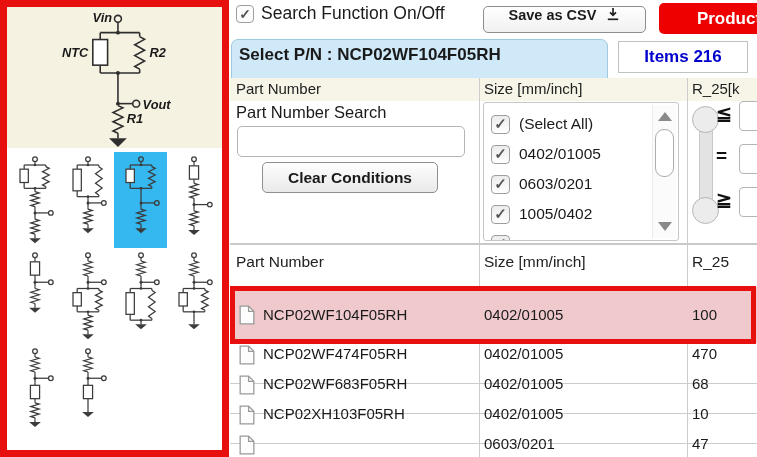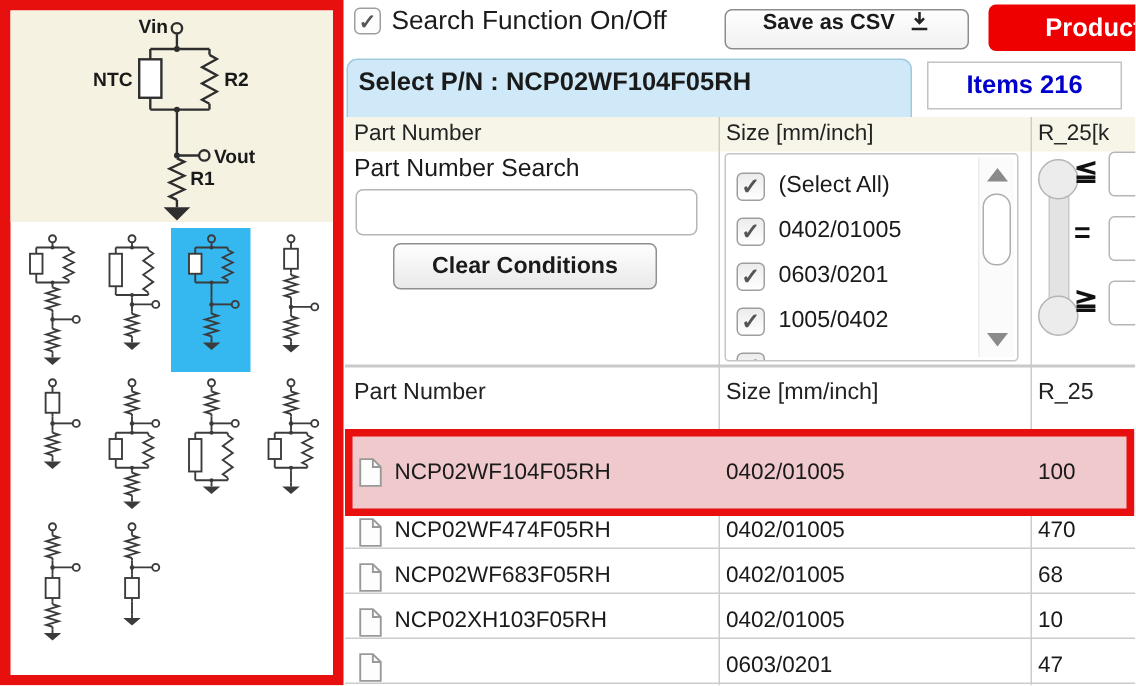--- a/index.html
+++ b/index.html
@@ -3,21 +3,21 @@
 <meta charset="utf-8">
 <style>
   html,body{margin:0;padding:0;}
   #app{position:relative;width:757px;height:457px;background:#fff;overflow:hidden;
        font-family:"Liberation Sans",sans-serif;color:#1a1a1a;}
   #app *{box-sizing:border-box;}
   .abs{position:absolute;}
 
   
   .left-panel{left:0;top:0;width:229px;height:457px;border:7px solid var(--panel-border,#e80f0f);background:#fff;}
-  .circuit-main{width:215px;height:141px;background:var(--cream-bg,#f6f2e2);overflow:hidden;}
+  .circuit-main{width:215px;height:141px;background:var(--cream-bg,#f6f2e2);overflow:hidden;font-style:italic;}
   .ms{display:block;}
   .ms *{stroke:#2e2e2e;stroke-width:1.6;fill:none;}
   .ms .f{fill:#2e2e2e;stroke:none;}
   .ms .r{fill:#fff;}
   .ms text{stroke:none;fill:#1a1a1a;font-size:13px;font-weight:bold;font-family:"Liberation Sans",sans-serif;}
   .thumbs{padding:4px 1px 0 1px;display:grid;grid-template-columns:repeat(4,53px);grid-auto-rows:96px;}
   .thumb{display:flex;justify-content:center;align-items:flex-start;padding-top:2px;}
   .thumb.selected{background:var(--selected-thumb-bg,#35b7f0);}
   .thumb svg{width:50px;height:92px;}
   .thumb svg *{stroke:#3b3b3b;stroke-width:1.5;fill:none;}
@@ -70,21 +70,21 @@
   .slider-track{left:699px;top:117px;width:14px;height:106px;background:#e3e3e3;border:1px solid #c8c8c8;border-radius:7px;}
   .slider-handle{width:27px;height:27px;border-radius:50%;background:#ececec;border:1px solid #b5b5b5;}
   .sh-top{left:692px;top:106px;}
   .sh-bottom{left:692px;top:197px;}
   .op{left:716px;font-size:19px;font-weight:bold;color:#111;}
   .r25-input{width:28px;height:30px;border:1px solid #b5b5b5;border-radius:4px;background:#fff;left:739px;
       font-family:"Liberation Sans",sans-serif;font-size:14px;padding:0 3px;}
 
   
   .th{top:253px;font-size:15.5px;color:#222;}
-  .trow{left:230px;width:527px;height:26px;border-bottom:1px solid #ccc;}
+  .trow{left:230px;width:527px;height:44px;border-bottom:1px solid #ccc;}
   .trow .doc{position:absolute;left:9px;top:5px;}
   .trow .c1{position:absolute;left:33px;top:5px;font-size:15px;}
   .trow .c2{position:absolute;left:254px;top:5px;font-size:15px;}
   .trow .c3{position:absolute;left:462px;top:5px;font-size:15px;}
   .row-selected{left:230px;top:287px;width:527px;height:56px;background:var(--highlight-row-bg,#efc9cb);border-bottom:none;}
   .row-selected .doc{top:18px;}
   .row-selected .c1,.row-selected .c2,.row-selected .c3{top:19px;text-align:right;}
   .highlight-outline{left:230px;top:286px;width:526px;height:58px;border:5px solid var(--highlight-border,#e80f0f);
       z-index:5;pointer-events:none;}
 </style>

